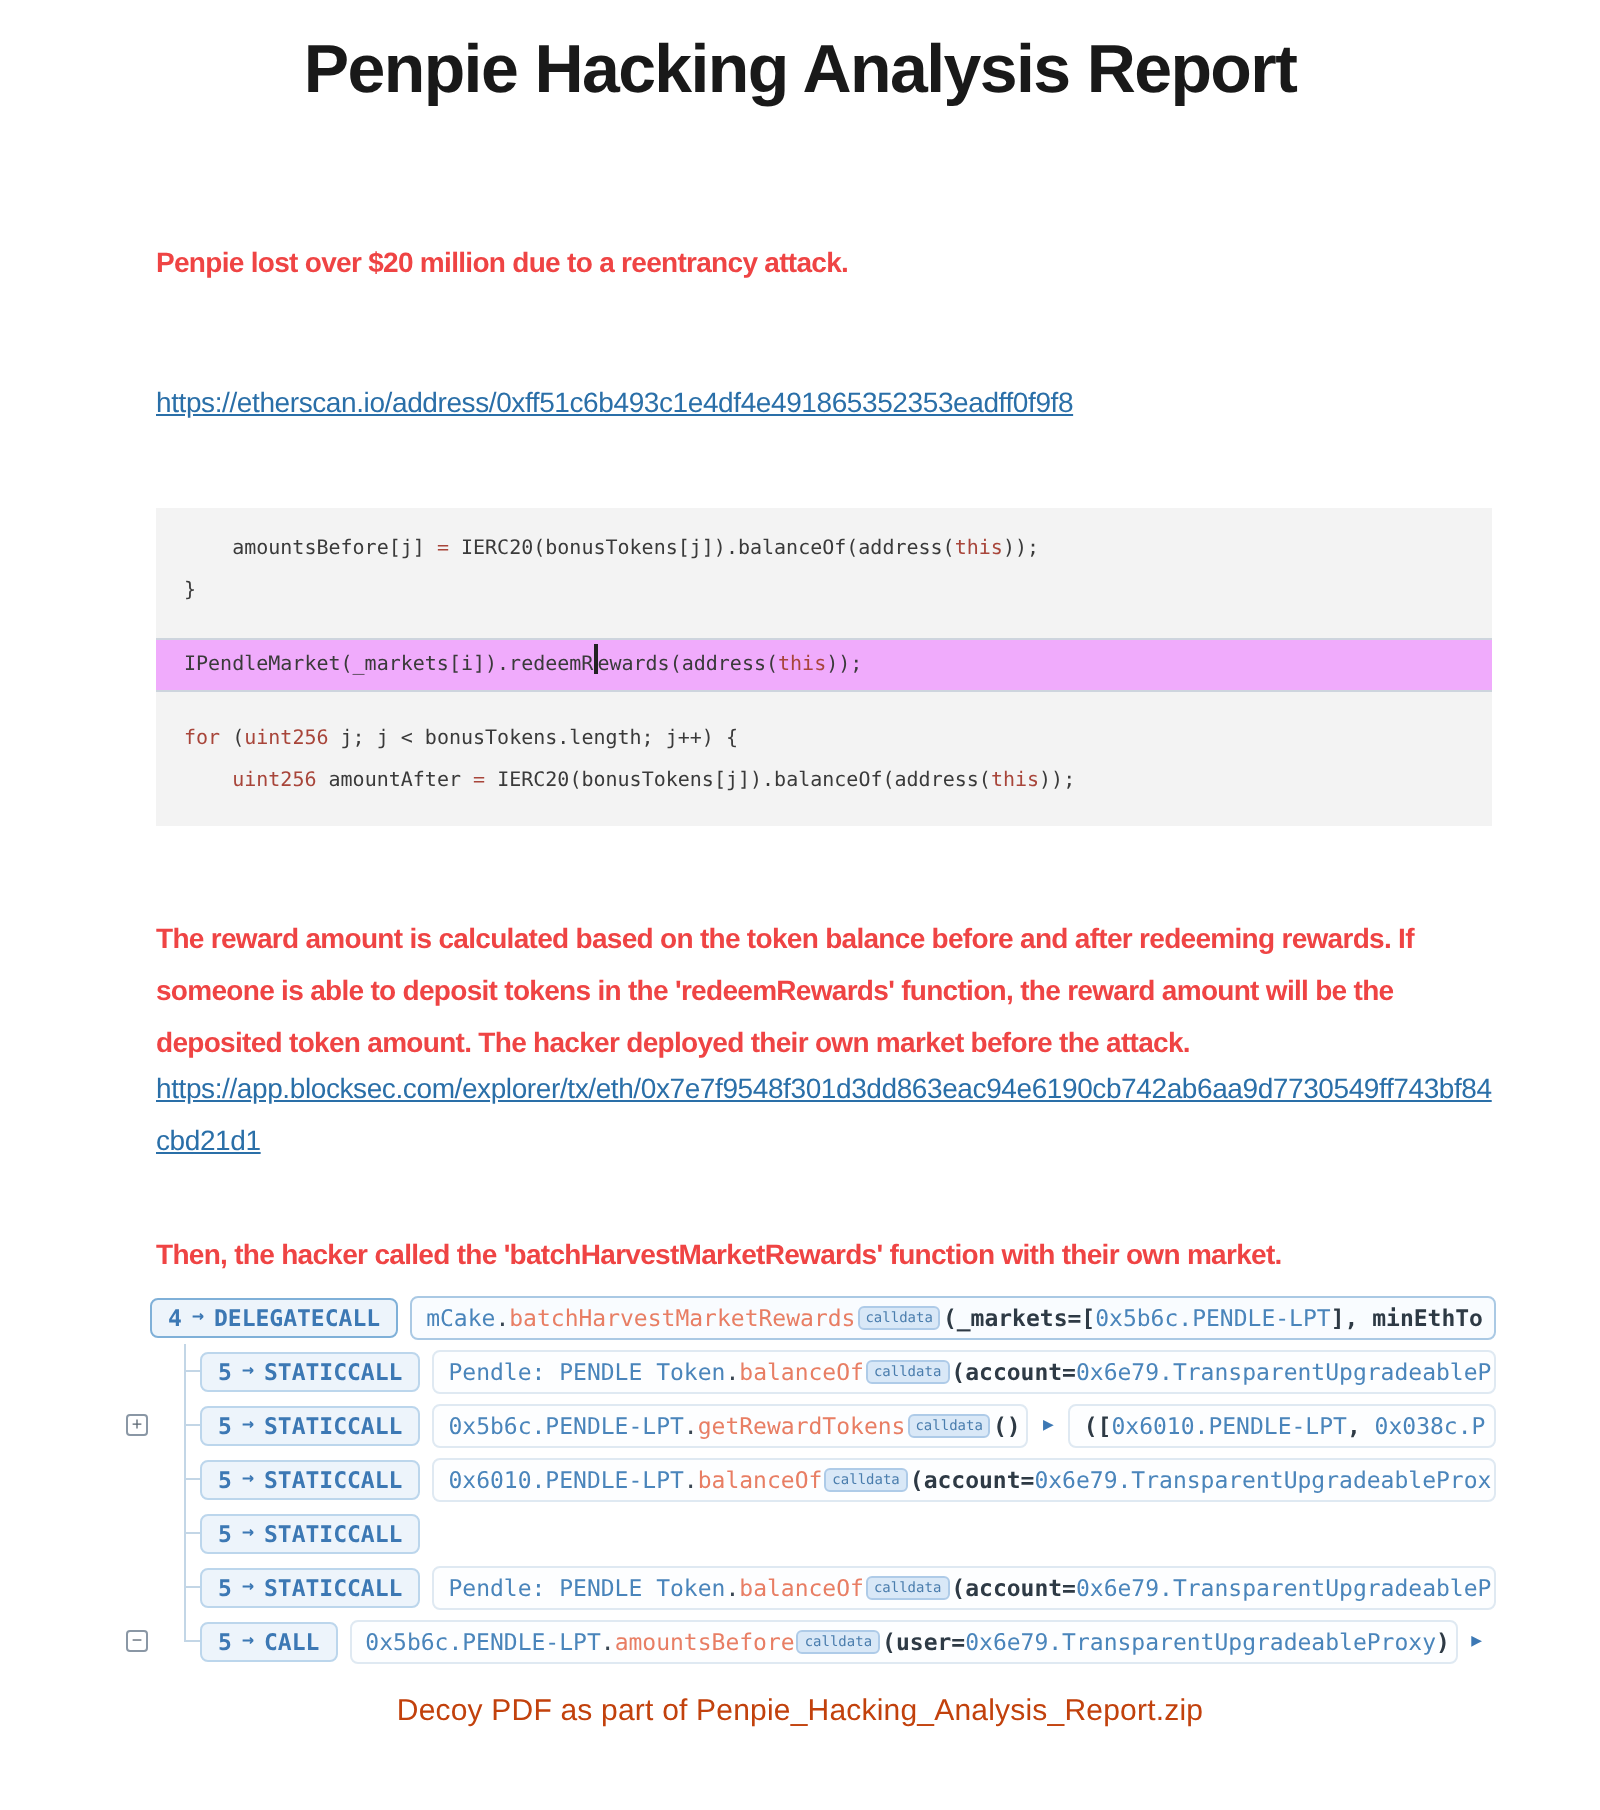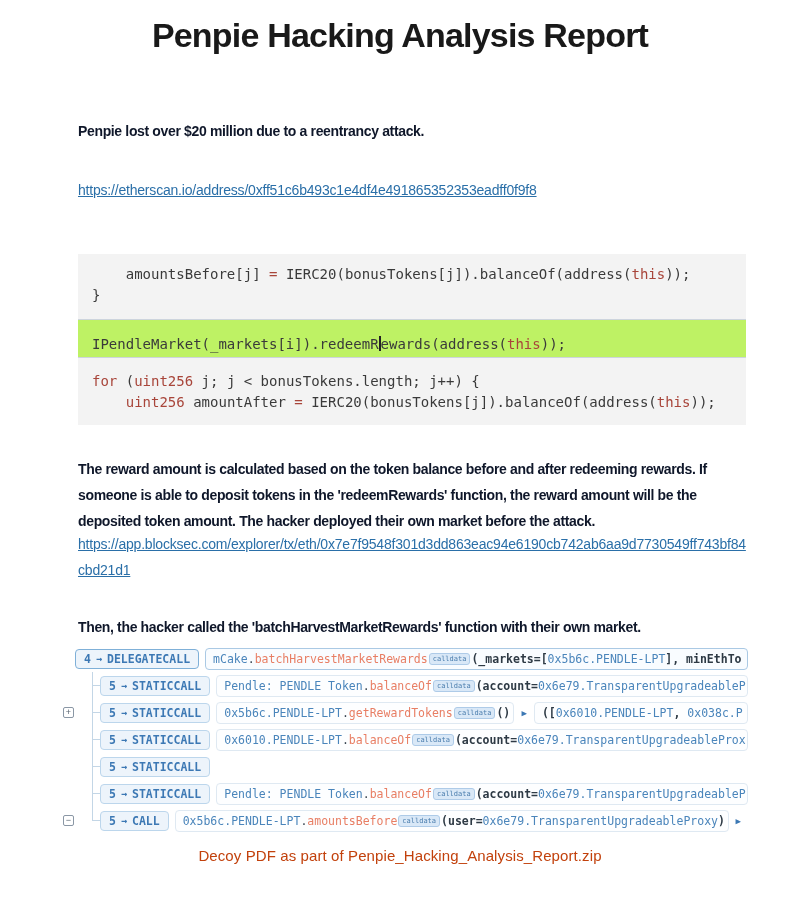--- a/index.html
+++ b/index.html
@@ -7,44 +7,44 @@
   .doc {
     position:relative; width:800px; height:905px; background:#ffffff;
     font-family:"Liberation Sans", sans-serif; color:#1c1c1c; overflow:hidden;
   }
   .title {
     position:absolute; top:16px; left:0; width:100%; text-align:center;
     font-size:34px; font-weight:700; letter-spacing:-0.8px; color:#191919;
   }
   .body-text {
     position:absolute; left:78px; font-size:14px; font-weight:600;
-    letter-spacing:-0.35px; color:#0f172a; line-height:26px;
+    letter-spacing:-0.35px; color:#ef4444; line-height:26px;
   }
   .intro { top:118px; width:670px; }
   .analysis { top:456px; width:670px; }
   .then-text { top:614px; width:690px; }
   a.doclink {
     position:absolute; left:78px; font-size:14px; font-weight:400;
     color:#2a6fa8; text-decoration:underline; letter-spacing:-0.2px;
     line-height:26px; word-break:break-all; cursor:pointer;
   }
-  .link1 { top:177px; width:680px; }
+  .link1 { top:188px; width:680px; }
   .link2 { top:531px; width:672px; }
 
   
   .codeblock {
     position:absolute; left:78px; top:254px; width:668px;
     background:#f3f3f3; padding:10px 0 12px 0;
-    font-family:"DejaVu Sans Mono", monospace; font-size:14px; color:#3a3a3a;
+    font-family:"DejaVu Sans Mono", monospace; font-size:10px; color:#3a3a3a;
   }
   .code-line { line-height:21px; padding:0 8px 0 14px; white-space:pre; }
   .code-line.blank { height:13px; }
   .code-line.hl {
-    background:#bef264; border-top:1px solid #cdd4dd; border-bottom:1px solid #cdd4dd;
-    padding-top:14px; padding-bottom:2px;
+    background:#f0abfc; border-top:1px solid #cdd4dd; border-bottom:1px solid #cdd4dd;
+    padding-top:2px; padding-bottom:2px;
   }
   .c-p { color:#3a3a3a; }
   .c-k { color:#a8453a; }
   .cursor {
     display:inline-block; width:2px; height:15px; background:#222;
     vertical-align:-2px;
   }
 
   
   .trace { position:absolute; left:62px; top:645px; width:686px; font-family:"DejaVu Sans Mono", monospace; }

